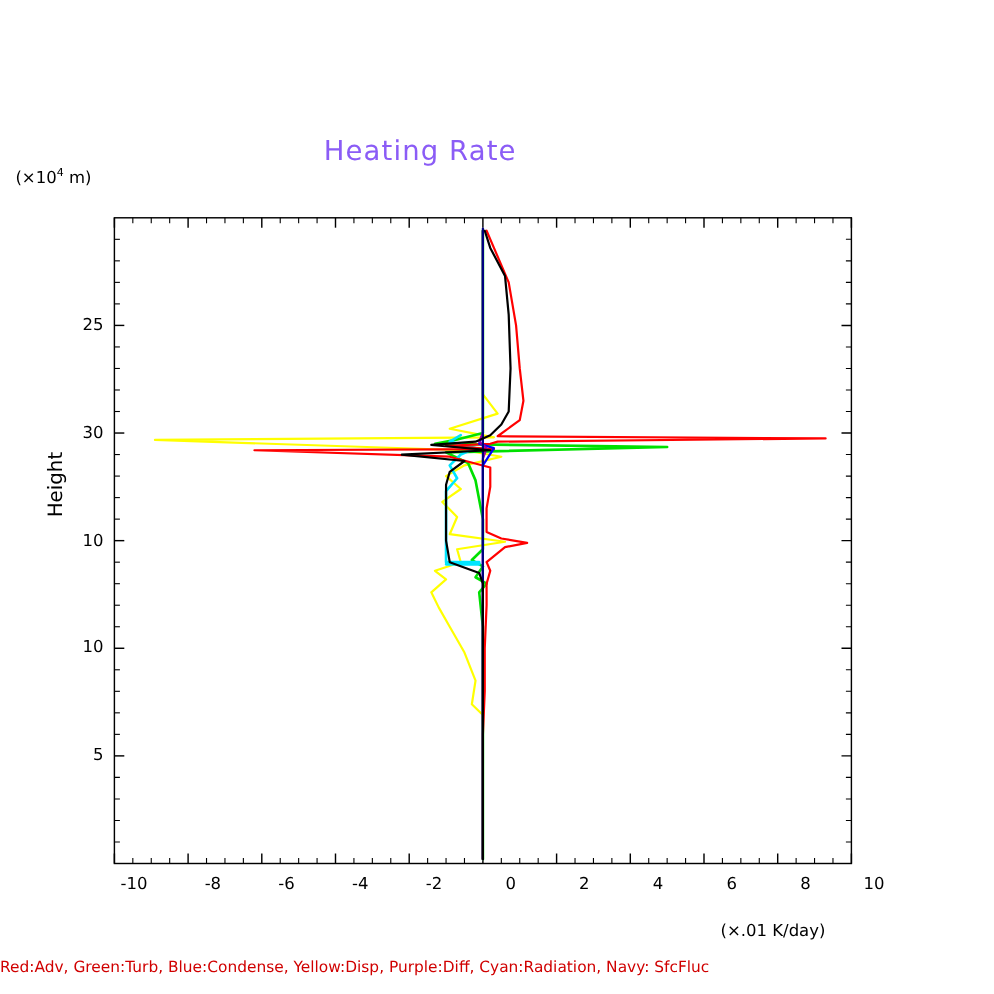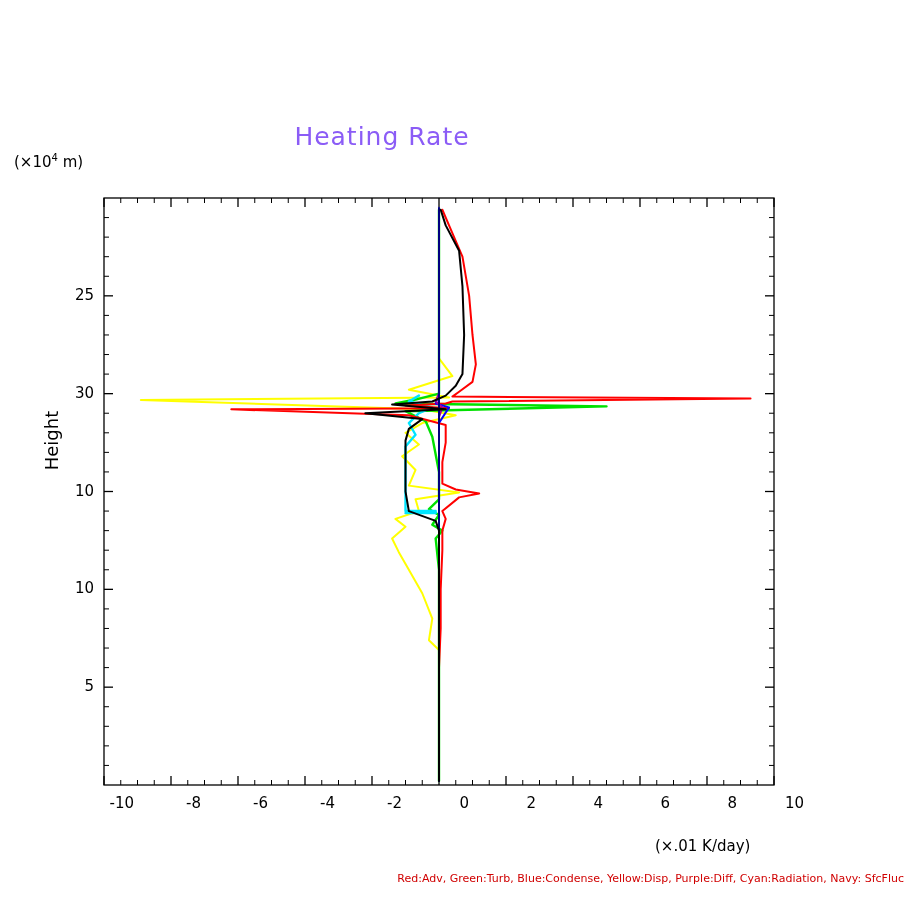--- a/index.html
+++ b/index.html
@@ -56,22 +56,22 @@
     left: 655px;
     top: 814px;
     font-size: 15px;
     margin-top: 23px;
   }
   .caption {
     position: absolute;
     left: 0;
     top: 872px;
     width: 904px;
-    text-align: right;
-    font-size: 11px;
+    text-align: left;
+    font-size: 14px;
     color: #d00000;
   }
   .tick-label-x {
     position: absolute;
     font-size: 15px;
     text-align: right;
     width: 60px;
   }
   .tick-label-y {
     position: absolute;

